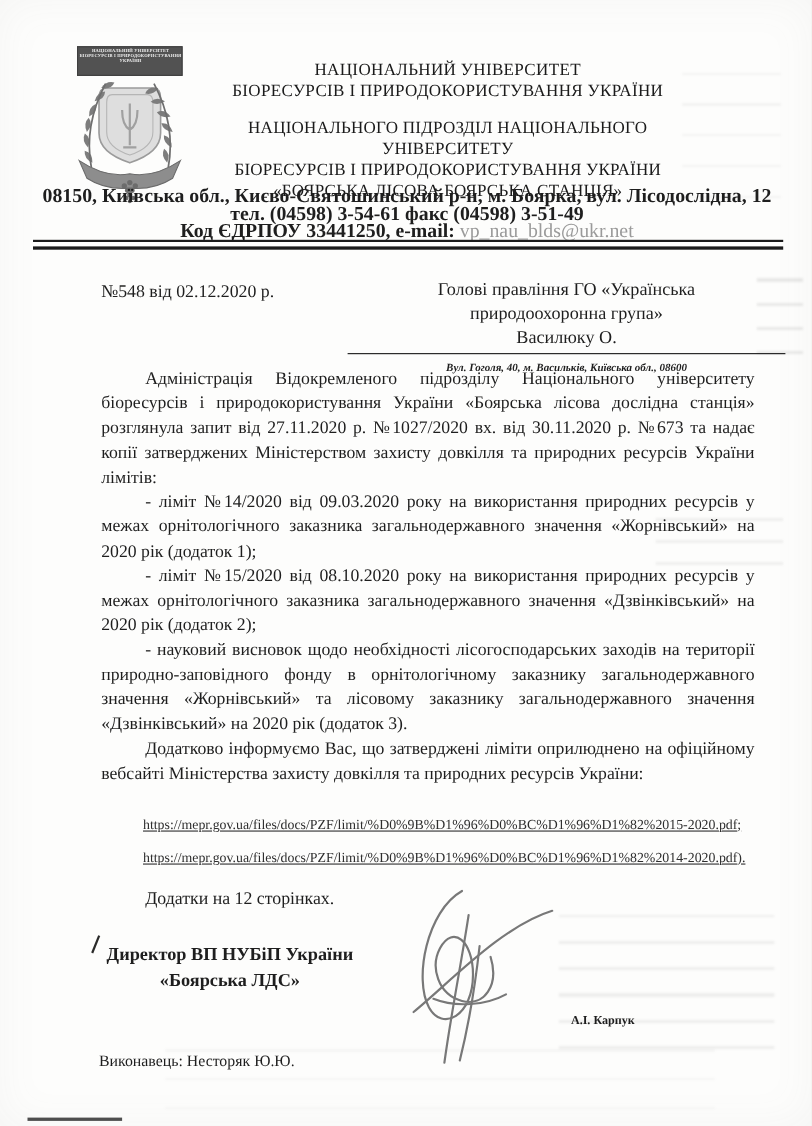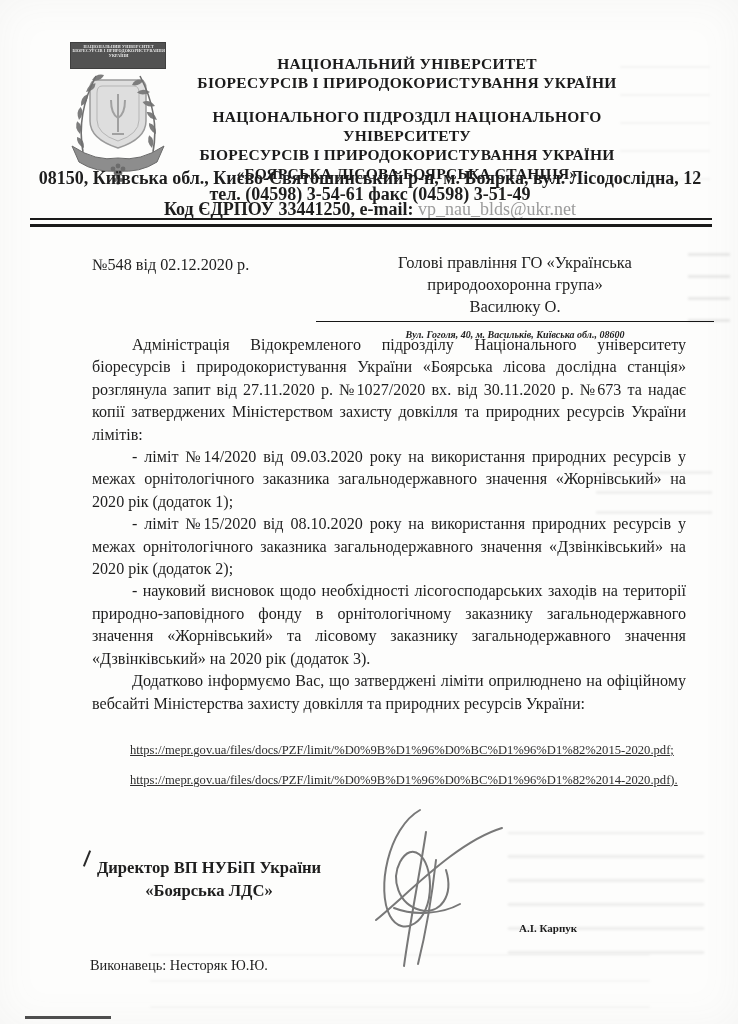--- a/index.html
+++ b/index.html
@@ -19,21 +19,21 @@
   }
   .logo-banner-text {
     width:212px; color:#ececec; font-weight:bold; text-align:center;
     font-size:9px; line-height:10px; transform:scale(0.45); transform-origin:top left;
     padding-top:2px; letter-spacing:0.4px;
   }
   .logo svg { position:absolute; left:0; top:22px; }
 
   .header-text {
     position:absolute; left:168px; top:54px; width:478px; text-align:center;
-    font-weight:bold; color:#1b1b1b;
+    font-weight:normal; color:#1b1b1b;
   }
   .uni-name { font-size:15.5px; line-height:19px; letter-spacing:0.3px; }
   .division  { margin-top:15px; font-size:15.5px; line-height:19px; letter-spacing:0.2px; }
 
   .contact {
     position:absolute; left:26px; top:171px; width:688px; text-align:center;
     font-weight:bold; font-size:18px; line-height:15.5px;
   }
   .contact .email { color:#9a9a9a; font-weight:normal; }
 
@@ -193,20 +193,21 @@
     <p>- ліміт №15/2020 від 08.10.2020 року на використання природних ресурсів у межах орнітологічного заказника загальнодержавного значення «Дзвінківський» на 2020 рік (додаток 2);</p>
     <p>- науковий висновок щодо необхідності лісогосподарських заходів на території природно-заповідного фонду в орнітологічному заказнику загальнодержавного значення «Жорнівський» та лісовому заказнику загальнодержавного значення «Дзвінківський» на 2020 рік (додаток 3).</p>
     <p>Додатково інформуємо Вас, що затверджені ліміти оприлюднено на офіційному вебсайті Міністерства захисту довкілля та природних ресурсів України:</p>
   </div>
 
   <div class="links">
     <div class="link-line"><span class="link-text">https://mepr.gov.ua/files/docs/PZF/limit/%D0%9B%D1%96%D0%BC%D1%96%D1%82%2015-2020.pdf</span><span class="link-text">;</span></div>
     <div class="link-line"><span class="link-text">https://mepr.gov.ua/files/docs/PZF/limit/%D0%9B%D1%96%D0%BC%D1%96%D1%82%2014-2020.pdf</span><span class="link-text">).</span></div>
   </div>
 
+  <div class="attachments">Додатки на 12 сторінках.</div>
 
   <div class="sig-stray"></div>
   <div class="sig-title">
     <div>Директор ВП НУБіП України</div>
     <div>«Боярська ЛДС»</div>
   </div>
 
   <svg class="signature-svg" width="170" height="175" viewBox="0 0 170 175">
     <g fill="none" stroke="#787878" stroke-width="2" stroke-linecap="round">
       <path d="M82 12 C 50 30, 38 92, 52 118 C 64 140, 92 126, 92 88 C 92 58, 74 42, 62 64 C 53 81, 60 106, 82 112 C 102 117, 116 98, 108 72"></path>

